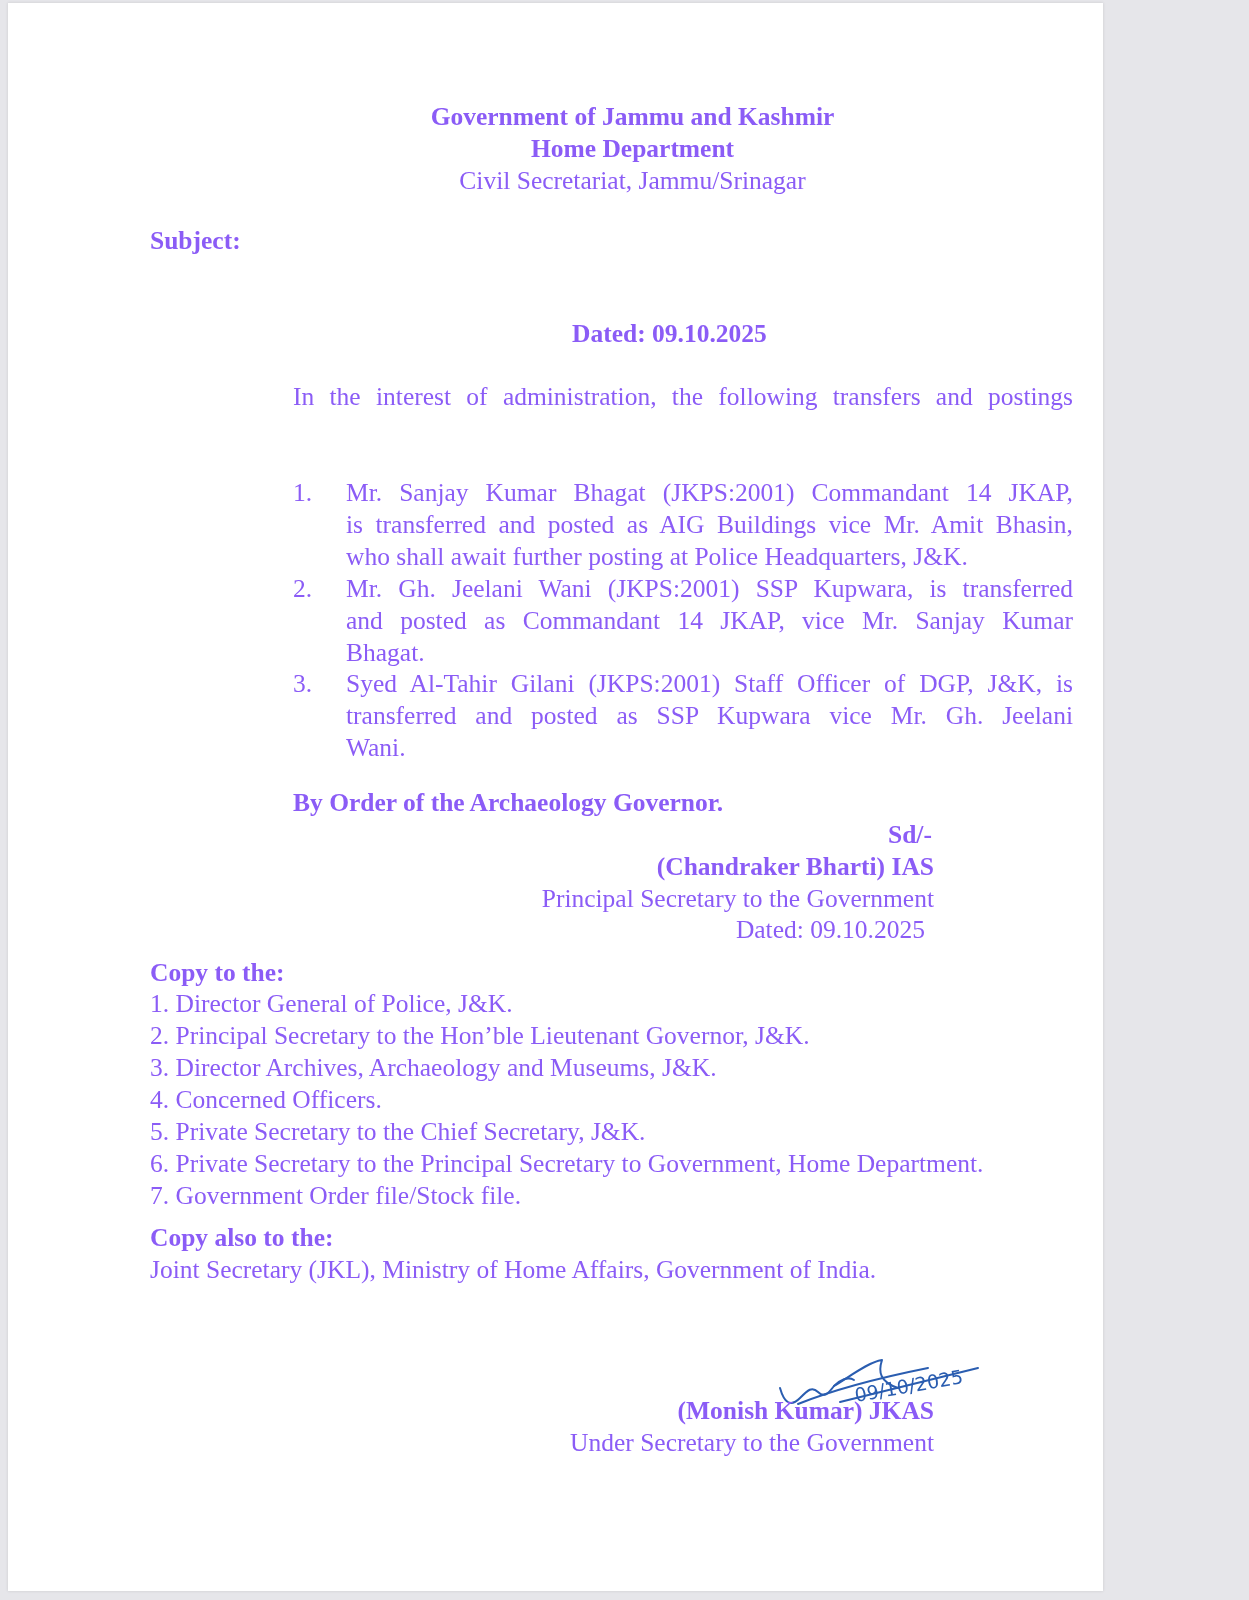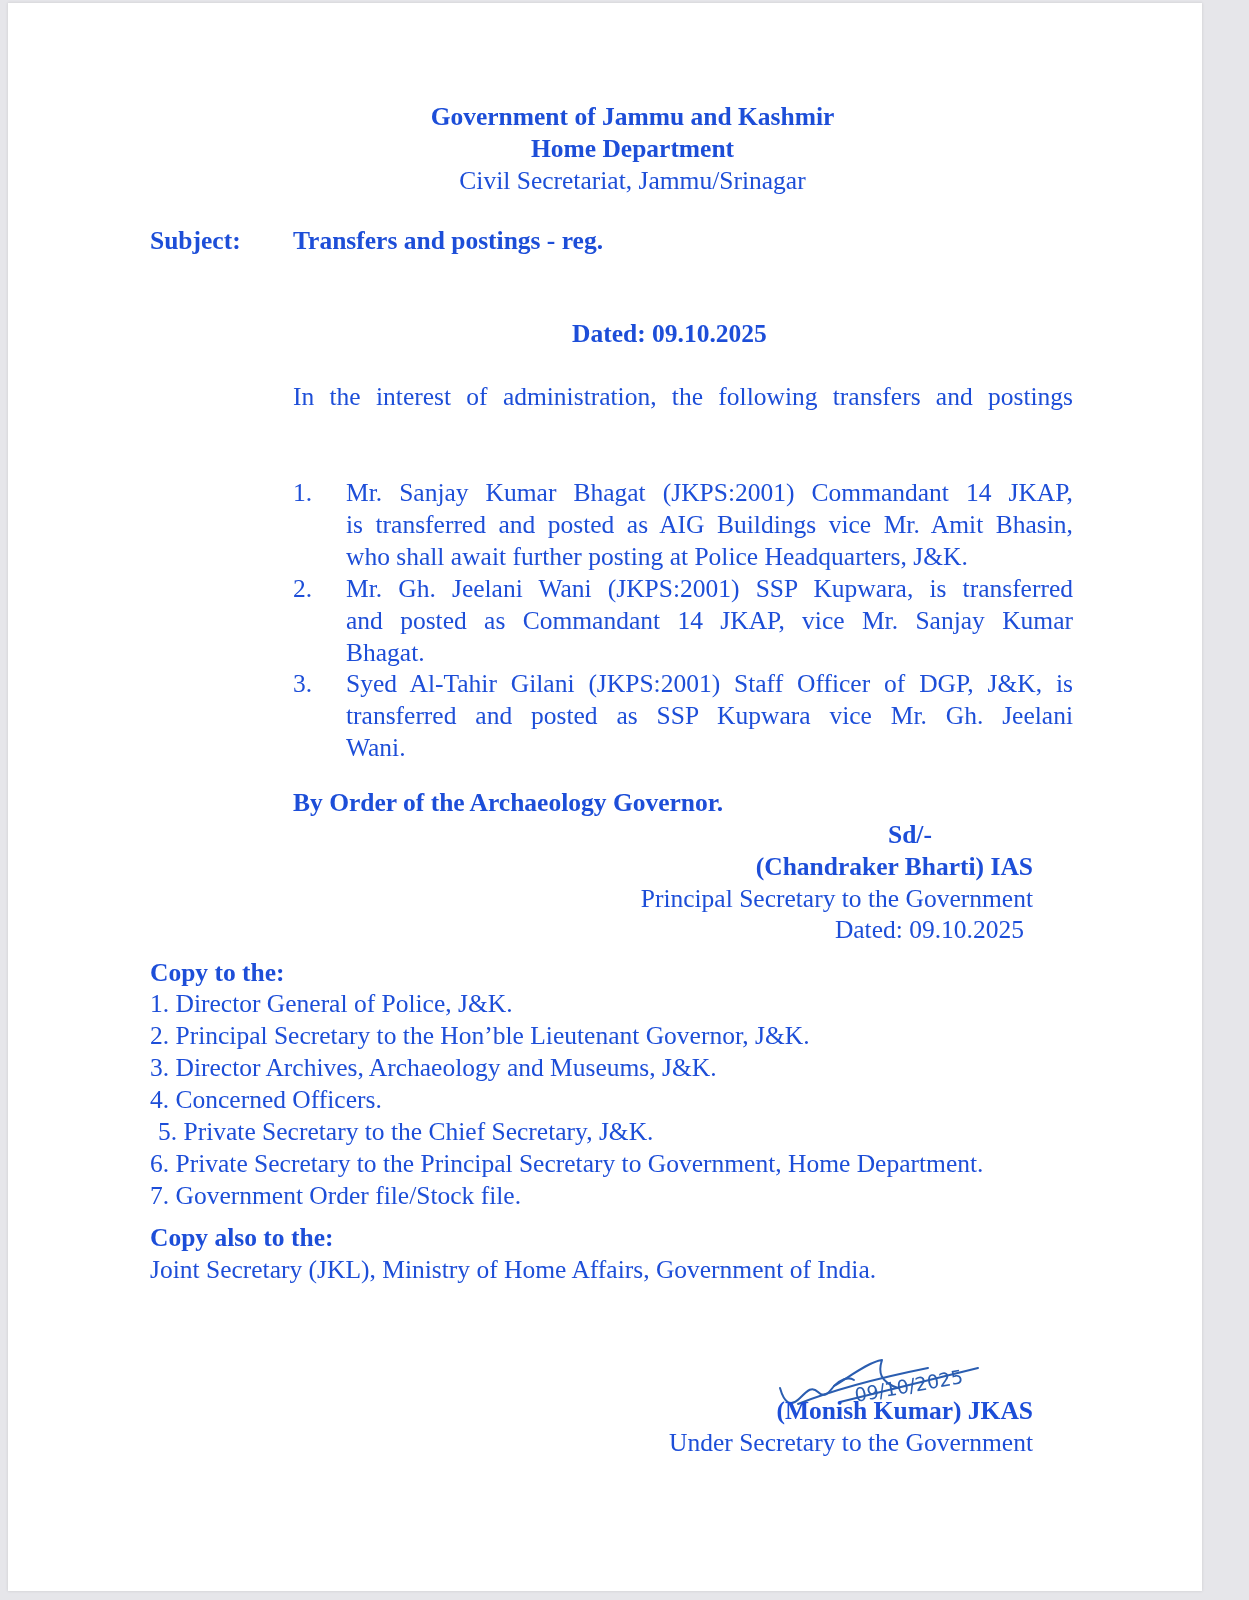--- a/index.html
+++ b/index.html
@@ -7,26 +7,26 @@
     padding: 0;
     width: 1249px;
     height: 1600px;
     background: #e6e6ea;
     overflow: hidden;
   }
   .page {
     position: absolute;
     left: 8px;
     top: 3px;
-    width: 1194px;
+    width: 1095px;
     height: 1588px;
     background: #ffffff;
     box-shadow: 0 0 3px rgba(0,0,0,0.12);
     font-family: "Liberation Serif", "DejaVu Serif", serif;
-    color: #1d4ed8;
+    color: #8b5cf6;
   }
   .abs { position: absolute; white-space: nowrap; }
   .bold { font-weight: bold; }
   .fs { font-size: 25.5px; line-height: 32px; }
 
   .header-line { left: 0; width: 1249px; text-align: center; }
 
   .just-line {
     position: absolute;
     text-align: justify;
@@ -47,21 +47,20 @@
 </head>
 <body>
 
 <div class="page">
 
   <div class="abs header-line bold fs" style="top:98px;">Government of Jammu and Kashmir</div>
   <div class="abs header-line bold fs" style="top:130px;">Home Department</div>
   <div class="abs header-line fs" style="top:162px;">Civil Secretariat, Jammu/Srinagar</div>
 
   <div class="abs bold fs" style="left:142px; top:222px;">Subject:</div>
-  <div class="abs bold fs" style="left:285px; top:222px;">Transfers and postings - reg.</div>
 
   <div class="abs bold fs" style="left:564px; top:315px;">Dated: 09.10.2025</div>
 
   <div class="just-line fs" style="left:285px; top:378px; width:780px;">In the interest of administration, the following transfers and postings</div>
 
   <div>
     <div>
       <div class="num fs" style="left:285px; top:474px;">1.</div>
       <div class="just-line fs" style="left:338px; top:474px; width:727px;">Mr. Sanjay Kumar Bhagat (JKPS:2001) Commandant 14 JKAP,</div>
       <div class="just-line fs" style="left:338px; top:506px; width:727px;">is transferred and posted as AIG Buildings vice Mr. Amit Bhasin,</div>
@@ -87,21 +86,21 @@
   <div class="abs fs" style="right:169px; top:880px;">Principal Secretary to the Government</div>
   <div class="abs bold fs" style="right:169px; top:848px;">(Chandraker Bharti) IAS</div>
   <div class="abs fs" style="right:178px; top:911px;">Dated: 09.10.2025</div>
 
   <div class="abs bold fs" style="left:142px; top:954px;">Copy to the:</div>
   <div>
     <div class="abs fs" style="left:142px; top:985px;">1. Director General of Police, J&amp;K.</div>
     <div class="abs fs" style="left:142px; top:1017px;">2. Principal Secretary to the Hon’ble Lieutenant Governor, J&amp;K.</div>
     <div class="abs fs" style="left:142px; top:1049px;">3. Director Archives, Archaeology and Museums, J&amp;K.</div>
     <div class="abs fs" style="left:142px; top:1081px;">4. Concerned Officers.</div>
-    <div class="abs fs" style="left:150px; top:1113px;">5. Private Secretary to the Chief Secretary, J&amp;K.</div>
+    <div class="abs fs" style="left:142px; top:1113px;">5. Private Secretary to the Chief Secretary, J&amp;K.</div>
     <div class="abs fs" style="left:142px; top:1145px;">6. Private Secretary to the Principal Secretary to Government, Home Department.</div>
     <div class="abs fs" style="left:142px; top:1177px;">7. Government Order file/Stock file.</div>
   </div>
 
   <div class="abs bold fs" style="left:142px; top:1219px;">Copy also to the:</div>
   <div class="abs fs" style="left:142px; top:1251px;">Joint Secretary (JKL), Ministry of Home Affairs, Government of India.</div>
 
   <svg class="signature" viewBox="0 0 260 80">
     <g fill="none" stroke="#2a5db0" stroke-width="2" stroke-linecap="round" stroke-linejoin="round">
       <path d="M2,30 C6,44 12,50 22,40 C30,32 34,28 40,34 C46,40 50,36 56,28 C62,22 70,18 76,22" stroke="#2a5db0"></path>

